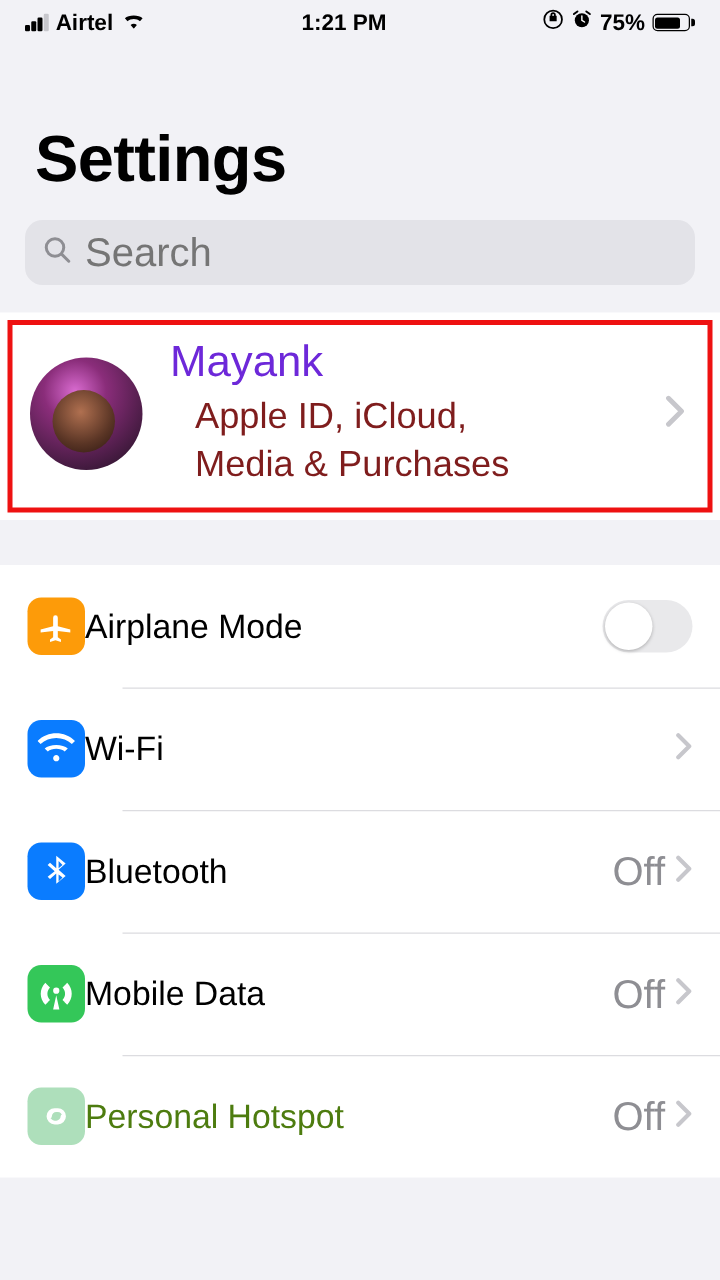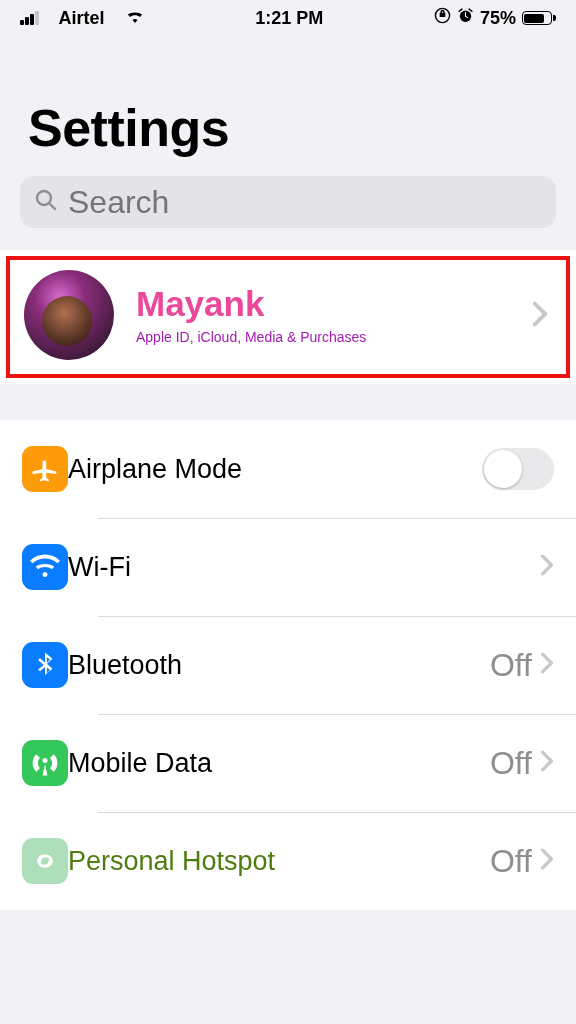--- a/index.html
+++ b/index.html
@@ -1,18 +1,18 @@
 <!DOCTYPE html>
 <html><head>
 <meta charset="utf-8">
 <style>
   * { box-sizing: border-box; margin: 0; padding: 0; }
   html, body { width: 576px; height: 1024px; font-family: -apple-system, Helvetica, Arial, sans-serif; background: #f2f2f6; overflow: hidden; }
   .status-bar { height: 36px; display: flex; align-items: center; justify-content: space-between; padding: 0 20px; font-size: 18px; font-weight: 600; color: #000; }
-  .status-left { display: flex; align-items: center; gap: 20px; }
+  .status-left { display: flex; align-items: center; gap: 6px; }
   .status-right { display: flex; align-items: center; gap: 6px; text-align: right; }
   .signal-icon { display:inline-flex; align-items:flex-end; gap:1.5px; }
   .signal-icon span { width:3.5px; background:#000; display:inline-block; border-radius:1px;}
   .signal-icon span:nth-child(1){height:5px;}
   .signal-icon span:nth-child(2){height:8px;}
   .signal-icon span:nth-child(3){height:11px;}
   .signal-icon span:nth-child(4){height:14px; background:#c7c7cc;}
   .wifi-glyph { font-size:17px; }
   .battery { display:inline-flex; align-items:center; }
   .battery-body { width:30px; height:14px; border:1.8px solid #000; border-radius:4px; position:relative; }
@@ -21,22 +21,22 @@
   .title { font-size: 52px; font-weight: 800; letter-spacing: -0.5px; color:#000; padding: 62px 28px 18px 28px; }
   .search-wrap { padding: 0 20px 22px 20px; }
   .search { background:#e3e3e8; border-radius:14px; height:52px; display:flex; align-items:center; padding:0 14px; gap:10px; }
   .search input { border:none; background:transparent; font-size:32px; color:#4d7c0f; outline:none; flex:1; }
   .search-icon { color:#8e8e93; }
   .section { background:#fff; }
   .apple-id-wrap { padding: 6px 6px; }
   .apple-id-box { border:4px solid #e11; padding: 10px 14px 14px 14px; display:flex; align-items:center; gap:22px; position:relative; }
   .avatar { width:90px; height:90px; border-radius:50%; background: radial-gradient(circle at 40% 30%, #d96bd0 0%, #8a2d7a 30%, #3a1838 80%); flex-shrink:0; position:relative; display:flex; align-items:center; justify-content:center;}
   .avatar::after{content:""; position:absolute; width:50px; height:50px; border-radius:50%; background:radial-gradient(circle at 45% 35%, #b07050 0%, #5a3525 60%, #2a1510 100%); top:26px; left:18px;}
-  .id-text .name { font-size:35px; font-weight:700; color:#ec4899; margin-bottom:4px;}
-  .id-text .sub { font-size:14px; color:#a21caf; line-height:1.35; max-width:300px;}
+  .id-text .name { font-size:35px; font-weight:400; color:#6d28d9; margin-bottom:4px;}
+  .id-text .sub { font-size:29px; color:#7f1d1d; line-height:1.35; max-width:300px;margin-left:20px;}
   .chevron { color:#c7c7cc; font-size:30px; position:absolute; right:18px; top:50%; transform:translateY(-50%);}
   .gap { height:36px; }
   .list .row { display:flex; align-items:center; height:98px; padding:0 22px; gap:0; position:relative; }
   .list .row + .row::before { content:""; position:absolute; left:98px; right:0; top:0; height:1px; background:#dcdce0; }
   .app-icon { width:46px; height:46px; border-radius:11px; display:flex; align-items:center; justify-content:center; flex-shrink:0;}
   .app-icon svg { display:block; }
   .ic-orange{background:#fd9b09;}
   .ic-blue{background:#0a7cff;}
   .ic-blue2{background:#0a7cff;}
   .ic-green{background:#34c759;}

